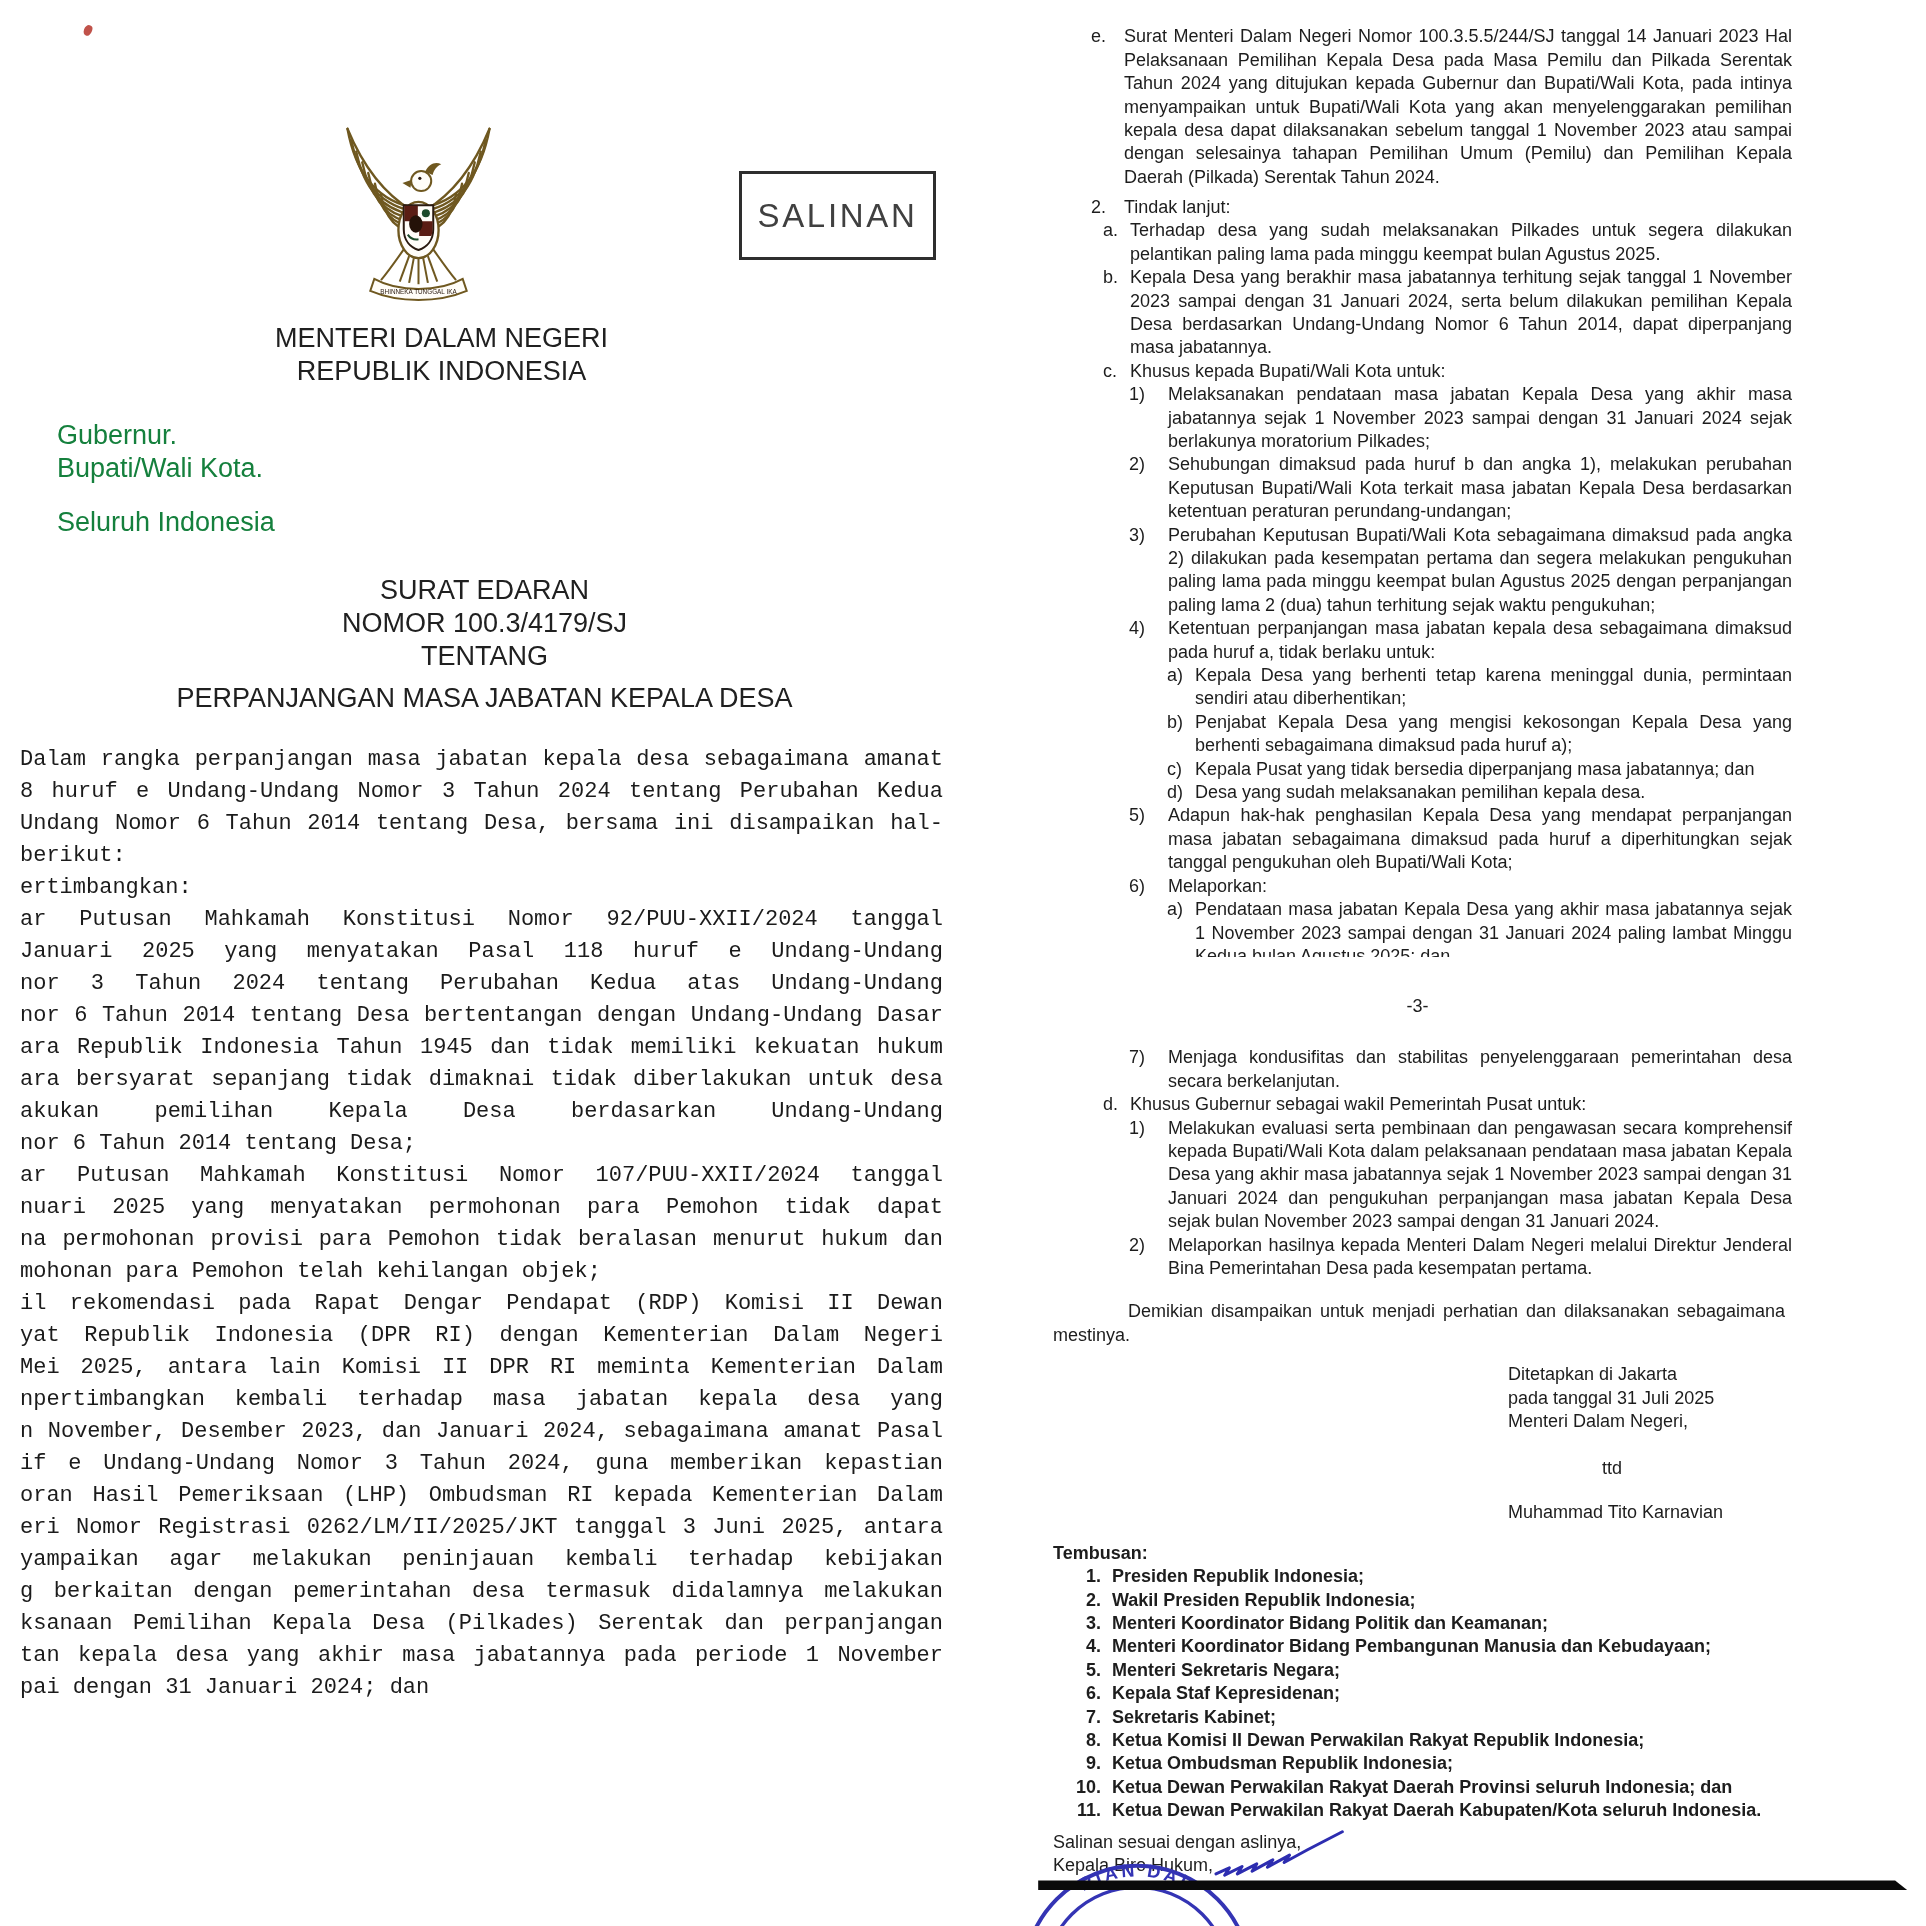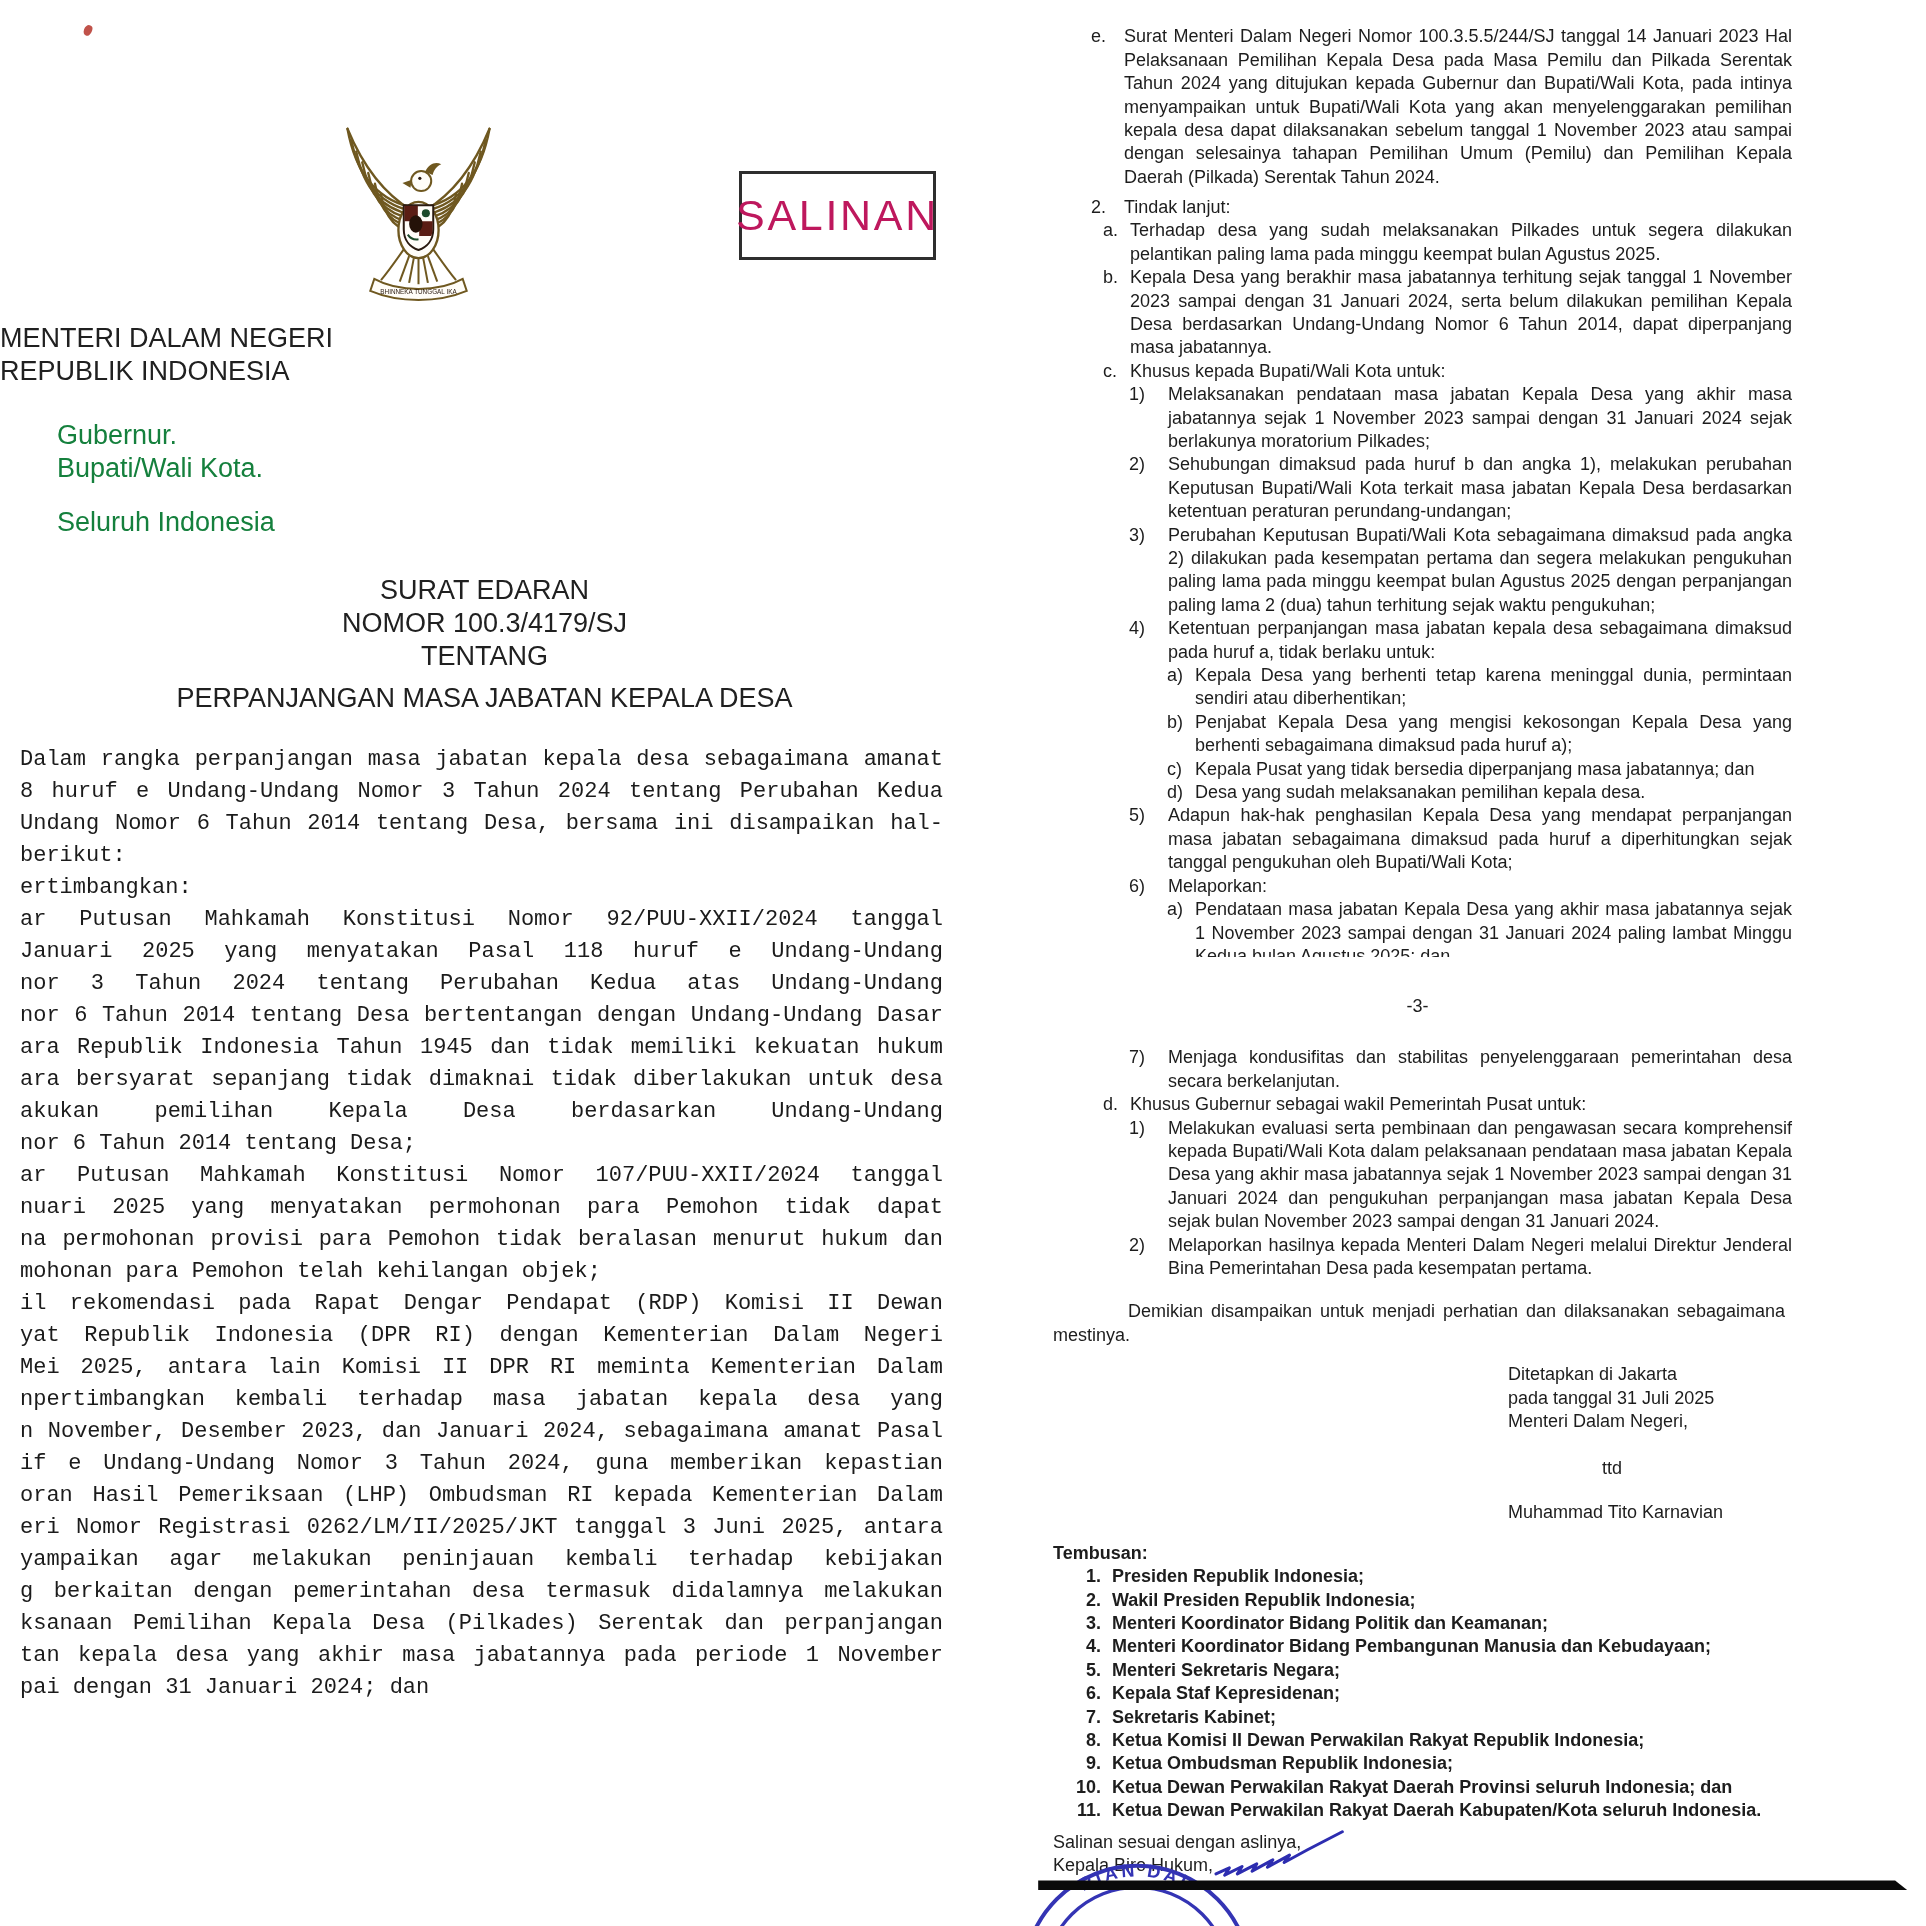--- a/index.html
+++ b/index.html
@@ -3,22 +3,22 @@
 <meta charset="utf-8">
 <style>
   html,body{margin:0;padding:0;background:#ffffff;}
   body{width:1926px;height:1926px;font-family:"Liberation Sans",sans-serif;color:#1c1c1c;}
   #canvas{position:relative;width:1926px;height:1926px;background:#ffffff;overflow:hidden;}
 
   
   #page1{position:absolute;left:0;top:0;width:1017px;height:1926px;}
   #scan-dot{position:absolute;left:84px;top:25.4px;width:8px;height:10.7px;background:#b5342a;border-radius:50% 40% 55% 45%;transform:rotate(18deg);opacity:.85;}
   #emblem{position:absolute;left:338px;top:106px;width:161px;height:201px;}
-  #salinan-box{position:absolute;left:739px;top:171px;width:191px;height:83px;border:3.3px solid #2e2e2e;display:flex;align-items:center;justify-content:center;font-size:43px;letter-spacing:2.7px;color:#be185d;}
-  #letterhead{position:absolute;left:0;top:322px;width:883px;text-align:left;font-size:27px;line-height:33px;color:#202020;}
+  #salinan-box{position:absolute;left:739px;top:171px;width:191px;height:83px;border:3.3px solid #2e2e2e;display:flex;align-items:center;justify-content:center;font-size:33px;letter-spacing:2.7px;color:#404040;}
+  #letterhead{position:absolute;left:0;top:322px;width:883px;text-align:center;font-size:27px;line-height:33px;color:#202020;}
   #addressees{position:absolute;left:57px;top:419px;font-size:27px;line-height:33px;color:#15803d;}
   .addr-gap{margin-top:21px;}
   #titleblock{position:absolute;left:0;top:574px;width:889px;text-align:center;font-size:27px;line-height:33px;color:#202020;padding-left:40px;}
   .title-gap{margin-top:8.7px;}
   #p1-body{position:absolute;left:20px;top:744px;width:923px;font-size:22px;line-height:32px;color:#1b1b1b;font-family:Liberation Mono, monospace;}
   .p1-line{height:32px;overflow:hidden;text-align:justify;text-align-last:justify;}
   .p1-line.endline{text-align-last:left;}
 
   
   #p2top,#p2bot{position:absolute;left:1043px;width:749px;font-size:18px;line-height:23.4px;color:#1d1d1d;}

